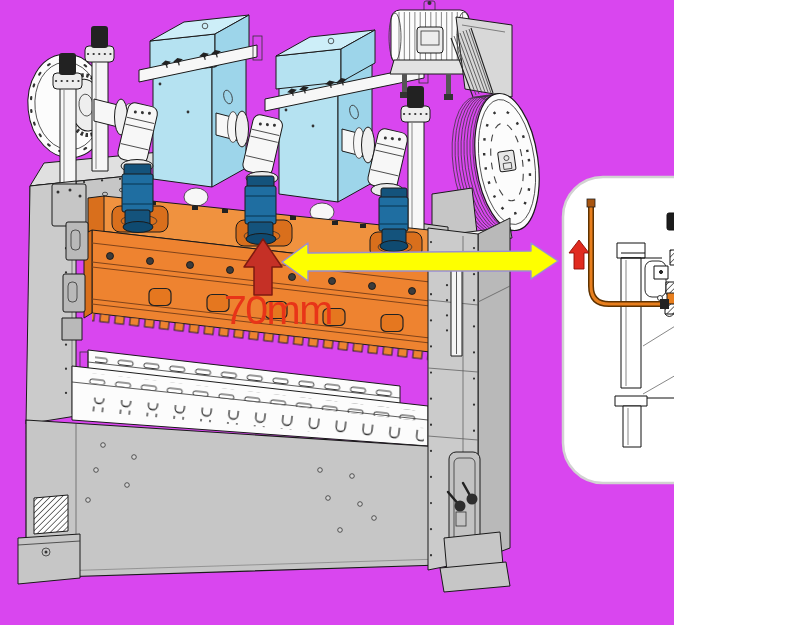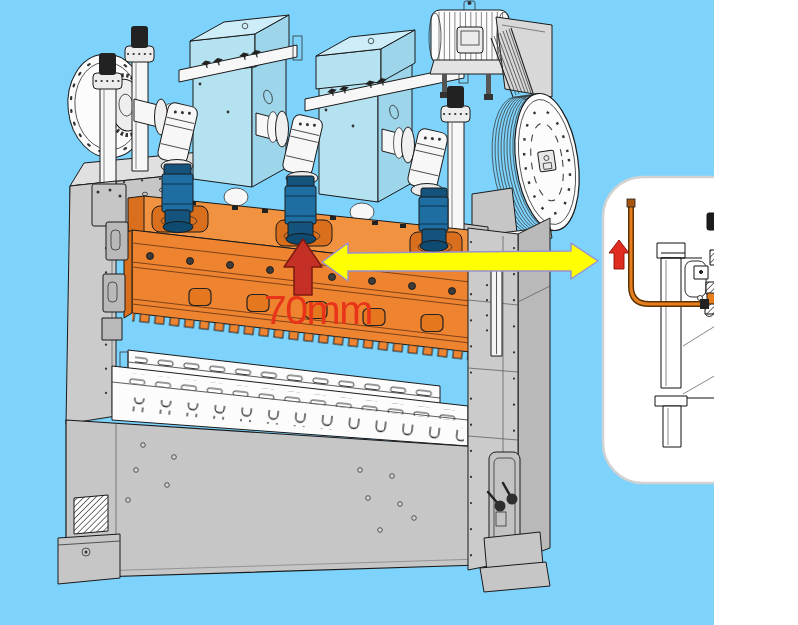--- a/index.html
+++ b/index.html
@@ -1,17 +1,17 @@
 <!DOCTYPE html>
 <html style="--c-highlight_orange: #ee8330; --c-highlight_orange_light: #f0923f; --c-highlight_orange_dark: #d96f1c; --c-gearbox_blue: #b5e2f1; --c-gearbox_blue_top: #cdeef8; --c-gearbox_blue_side: #9dd5ea; --c-cylinder_blue: #1f6ea1; --c-cylinder_blue_dark: #14537c; --c-arrow_red: #c53026; --c-detail_red: #e02b20; --c-label_red: #e83418; --c-connector_yellow: #feff00; --c-connector_outline: #9a8fd2; --c-pipe_orange: #e87f1e; --c-pipe_outline: #5e3200; --c-inset_border: #d2d2d2;"><head>
 <meta charset="utf-8">
 <style>
   html,body{margin:0;padding:0;background:#fff;}
-  #stage{position:relative;width:674px;height:625px;background:#7dd3fc;overflow:hidden;
-         font-family:"Liberation Sans",sans-serif;padding-left:40px;}
+  #stage{position:relative;width:674px;height:625px;background:#d946ef;overflow:hidden;
+         font-family:"Liberation Sans",sans-serif;}
   svg{display:block}
   text{font-family:"Liberation Sans",sans-serif;}
   .ln{stroke:#1a1a1a;stroke-width:1;stroke-linejoin:round}
   .ln12{stroke:#1a1a1a;stroke-width:1.2;stroke-linejoin:round}
   .ln8{stroke:#333;stroke-width:.8;fill:none}
   .ln7{stroke:#555;stroke-width:.7;fill:none}
   .w{fill:#f7f7f7}.wt{fill:#fcfcfc}
   .g1{fill:#cbcbcb}.g2{fill:#b9b9b9}.g3{fill:#e0e0e0}.g4{fill:#c6c6c6}.g5{fill:#d8d8d8}
   .blue{fill:var(--c-gearbox_blue,#b5e2f1)}
   .blueT{fill:var(--c-gearbox_blue_top,#cdeef8)}

